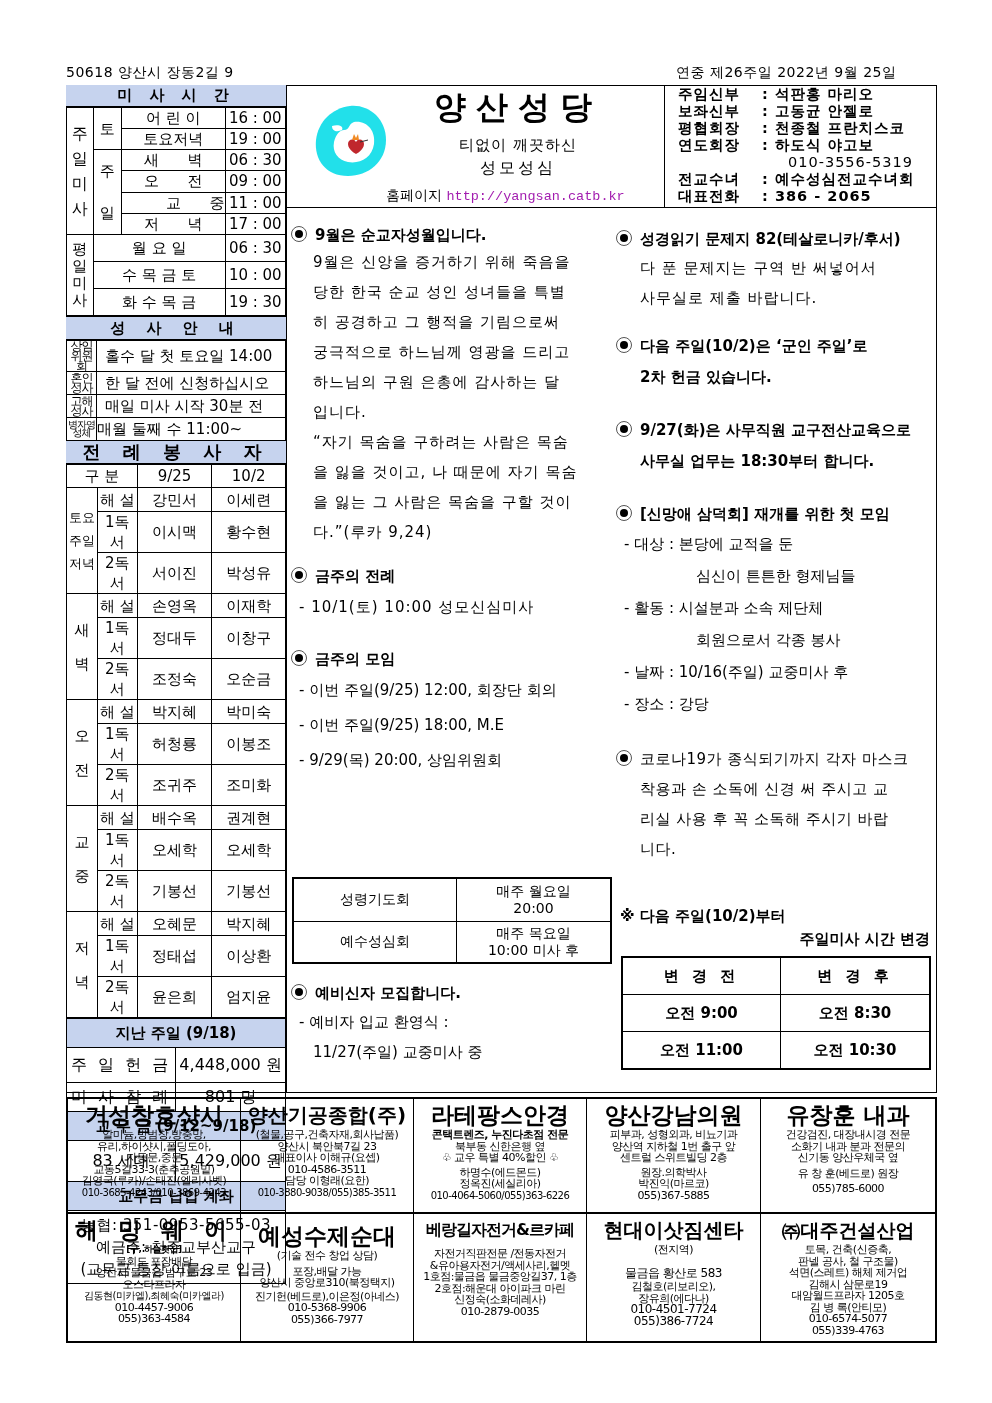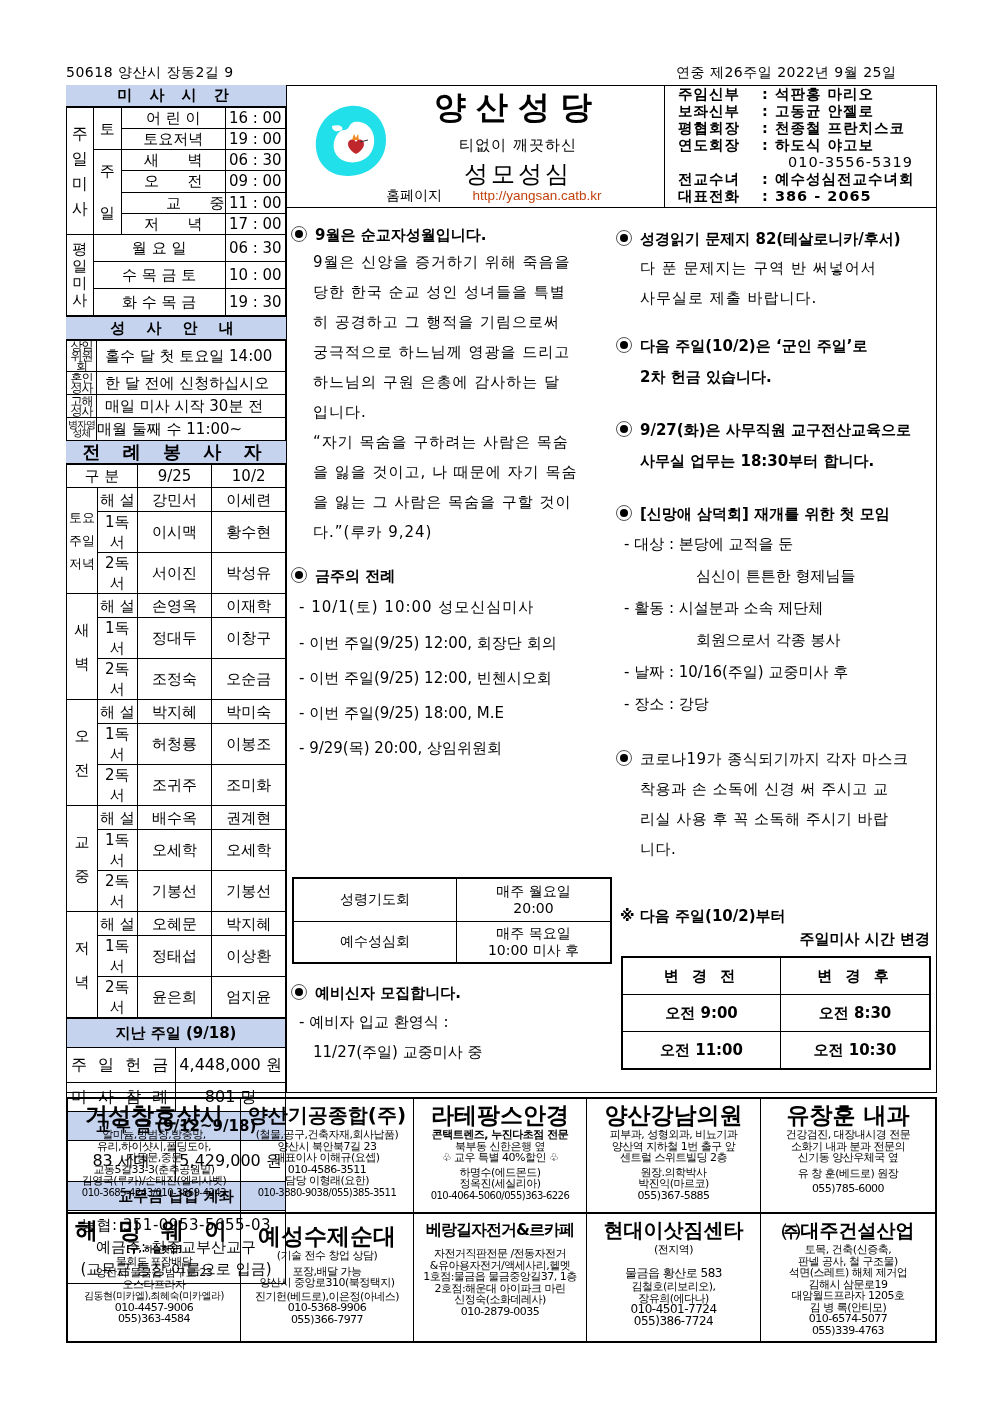--- a/index.html
+++ b/index.html
@@ -260,24 +260,24 @@
     <path d="M40 6 C58 4 76 18 76 40 C76 62 58 76 38 76 C16 76 4 60 6 40 C8 22 22 8 40 6 Z" fill="#22e0ea"></path>
     <path d="M44 22 C56 20 66 30 64 44 C62 58 50 64 38 62 C28 60 22 52 24 42 C26 34 30 30 34 30 C40 30 38 24 44 22 Z" fill="#ffffff"></path>
     <path d="M22 26 C28 24 34 26 32 30 C28 32 22 32 22 26 Z" fill="#ffffff"></path>
     <path d="M38 44 C38 39 44 38 46 42 C48 38 54 39 54 44 C54 50 46 54 46 54 C46 54 38 50 38 44 Z" fill="#c0272d"></path>
     <path d="M42 40 L44 34 L46 38 L48 34 L49 40 Z" fill="#f08a24"></path>
     <line x1="50" y1="42" x2="58" y2="40" stroke="#333" stroke-width="1"></line>
   </svg>
 </div>
 <div class="abs" style="left:418px;top:86px;width:200px;text-align:center;font-size:32px;font-weight:900;letter-spacing:10px;">양산성당</div>
 <div class="abs" style="left:418px;top:136px;width:200px;text-align:center;font-size:15px;letter-spacing:1px;">티없이 깨끗하신</div>
-<div class="abs" style="left:418px;top:158px;width:200px;text-align:center;font-size:24px;letter-spacing:3px;">성모성심</div>
+<div class="abs" style="left:418px;top:158px;width:200px;text-align:center;font-size:16px;letter-spacing:3px;">성모성심</div>
 <div class="abs" style="left:386px;top:187px;font-size:14px;">
   <span>홈페이지</span>
-  <span style="color:#c2410c;font-family:Liberation Sans, sans-serif;font-size:13.5px;margin-left:26px;">http://yangsan.catb.kr</span>
+  <span style="color:#a21caf;font-family:Liberation Mono, monospace;font-size:13.5px;">http://yangsan.catb.kr</span>
 </div>
 
 <div class="abs" style="left:678px;top:86px;width:258px;font-weight:bold;">
   <div class="info-row"><span style="display:inline-block;width:78px;">주임신부</span> : <span>석판홍 마리오</span></div>
   <div class="info-row"><span style="display:inline-block;width:78px;">보좌신부</span> : <span>고동균 안젤로</span></div>
   <div class="info-row"><span style="display:inline-block;width:78px;">평협회장</span> : <span>천종철 프란치스코</span></div>
   <div class="info-row"><span style="display:inline-block;width:78px;">연도회장</span> : <span>하도식 야고보</span></div>
   <div class="info-row" style="padding-left:110px;font-weight:normal;">010-3556-5319</div>
   <div class="info-row"><span style="display:inline-block;width:78px;">전교수녀</span> : <span>예수성심전교수녀회</span></div>
   <div class="info-row"><span style="display:inline-block;width:78px;">대표전화</span> : <span>386 - 2065</span></div>
@@ -292,23 +292,23 @@
     <div class="body-line">궁극적으로 하느님께 영광을 드리고</div>
     <div class="body-line">하느님의 구원 은총에 감사하는 달</div>
     <div class="body-line">입니다.</div>
     <div class="body-line">“자기 목숨을 구하려는 사람은 목숨</div>
     <div class="body-line">을 잃을 것이고, 나 때문에 자기 목숨</div>
     <div class="body-line">을 잃는 그 사람은 목숨을 구할 것이</div>
     <div class="body-line">다.”(루카 9,24)</div>
   </div>
   <div class="sec-title" style="margin-top:20px;"><span class="bullet"></span><span>금주의 전례</span></div>
   <div class="body-line" style="padding-left:8px;margin-top:6px;">- 10/1(토) 10:00 성모신심미사</div>
+  <div class="sec-title" style="margin-top:28px;"><span class="bullet"></span><span>금주의 모임</span></div>
   <div style="padding-left:8px;margin-top:4px;">
     <div class="body-line" style="line-height:35px;letter-spacing:0;">- 이번 주일(9/25) 12:00, 회장단 회의</div>
-    <div class="body-line" style="line-height:35px;letter-spacing:0;">- 이번 주일(9/25) 12:00, 빈첸시오회</div>
     <div class="body-line" style="line-height:35px;letter-spacing:0;">- 이번 주일(9/25) 18:00, M.E</div>
     <div class="body-line" style="line-height:35px;letter-spacing:0;">- 9/29(목) 20:00, 상임위원회</div>
   </div>
 </div>
 
 <table class="abs sched" style="left:292px;top:877px;width:320px;border:2px solid #000;">
   <tbody>
       <tr>
     <td style="width:160px;height:40px;">성령기도회</td>
     <td style="line-height:17px;">

